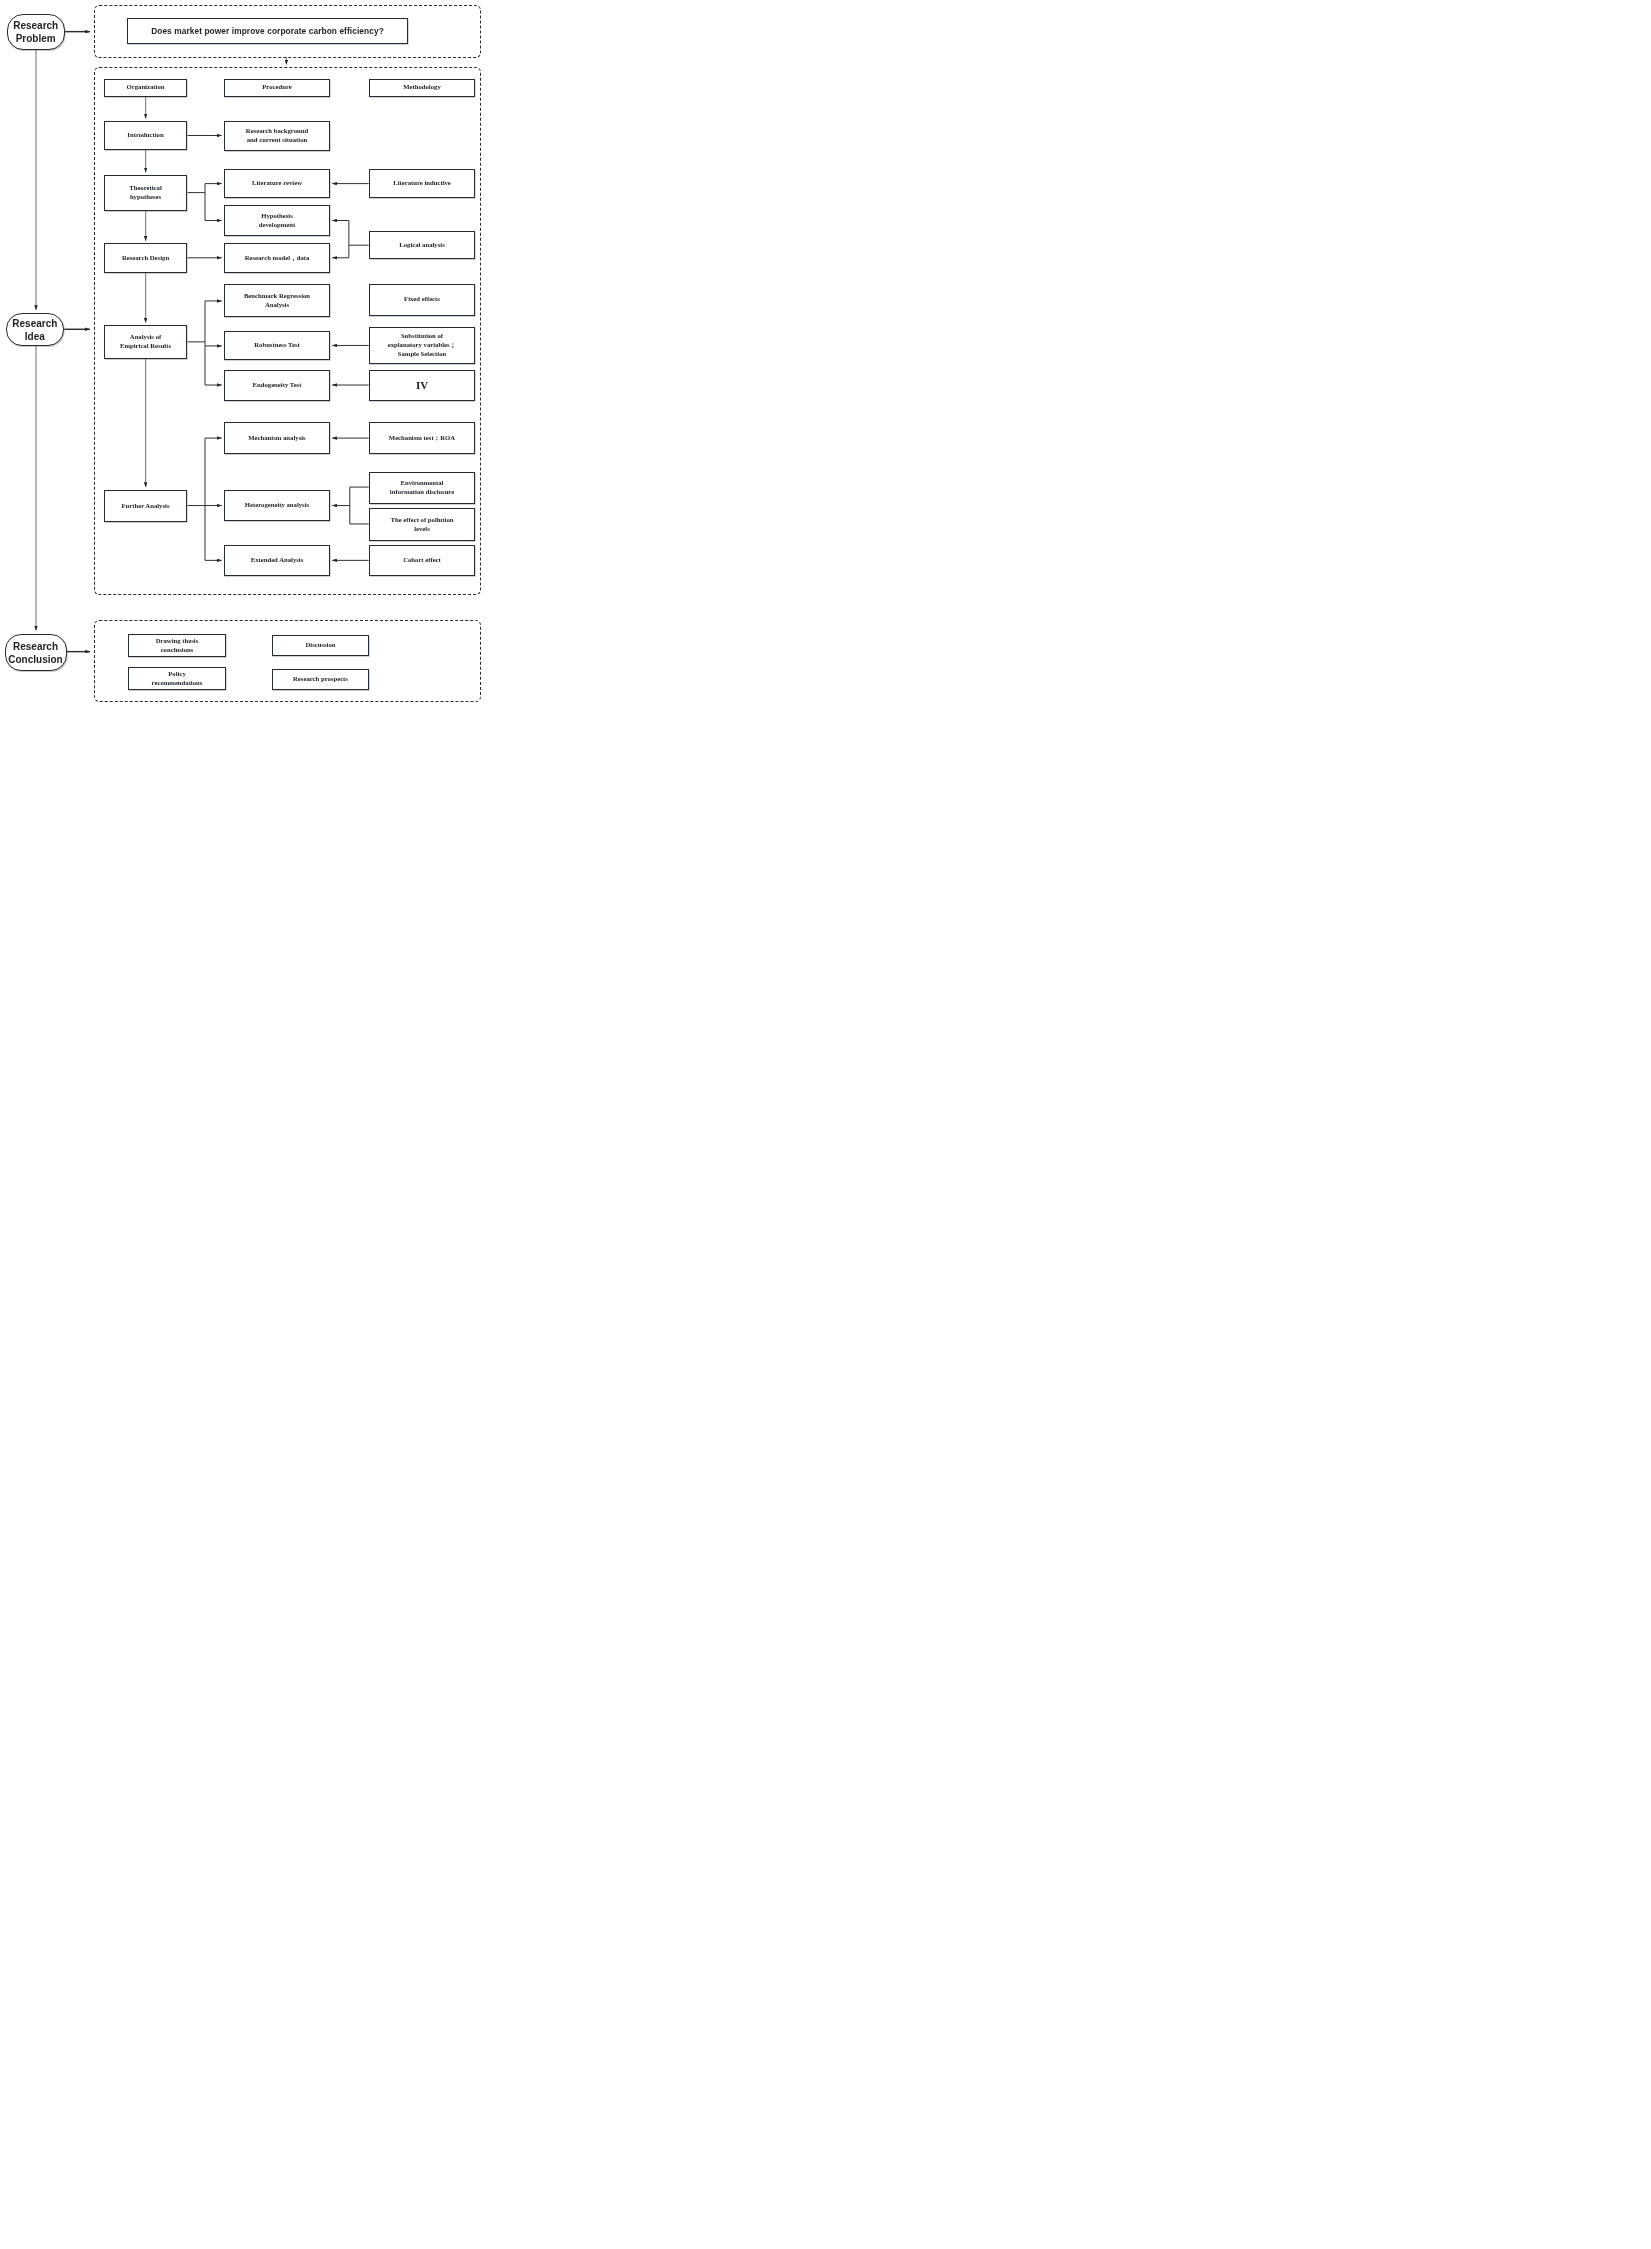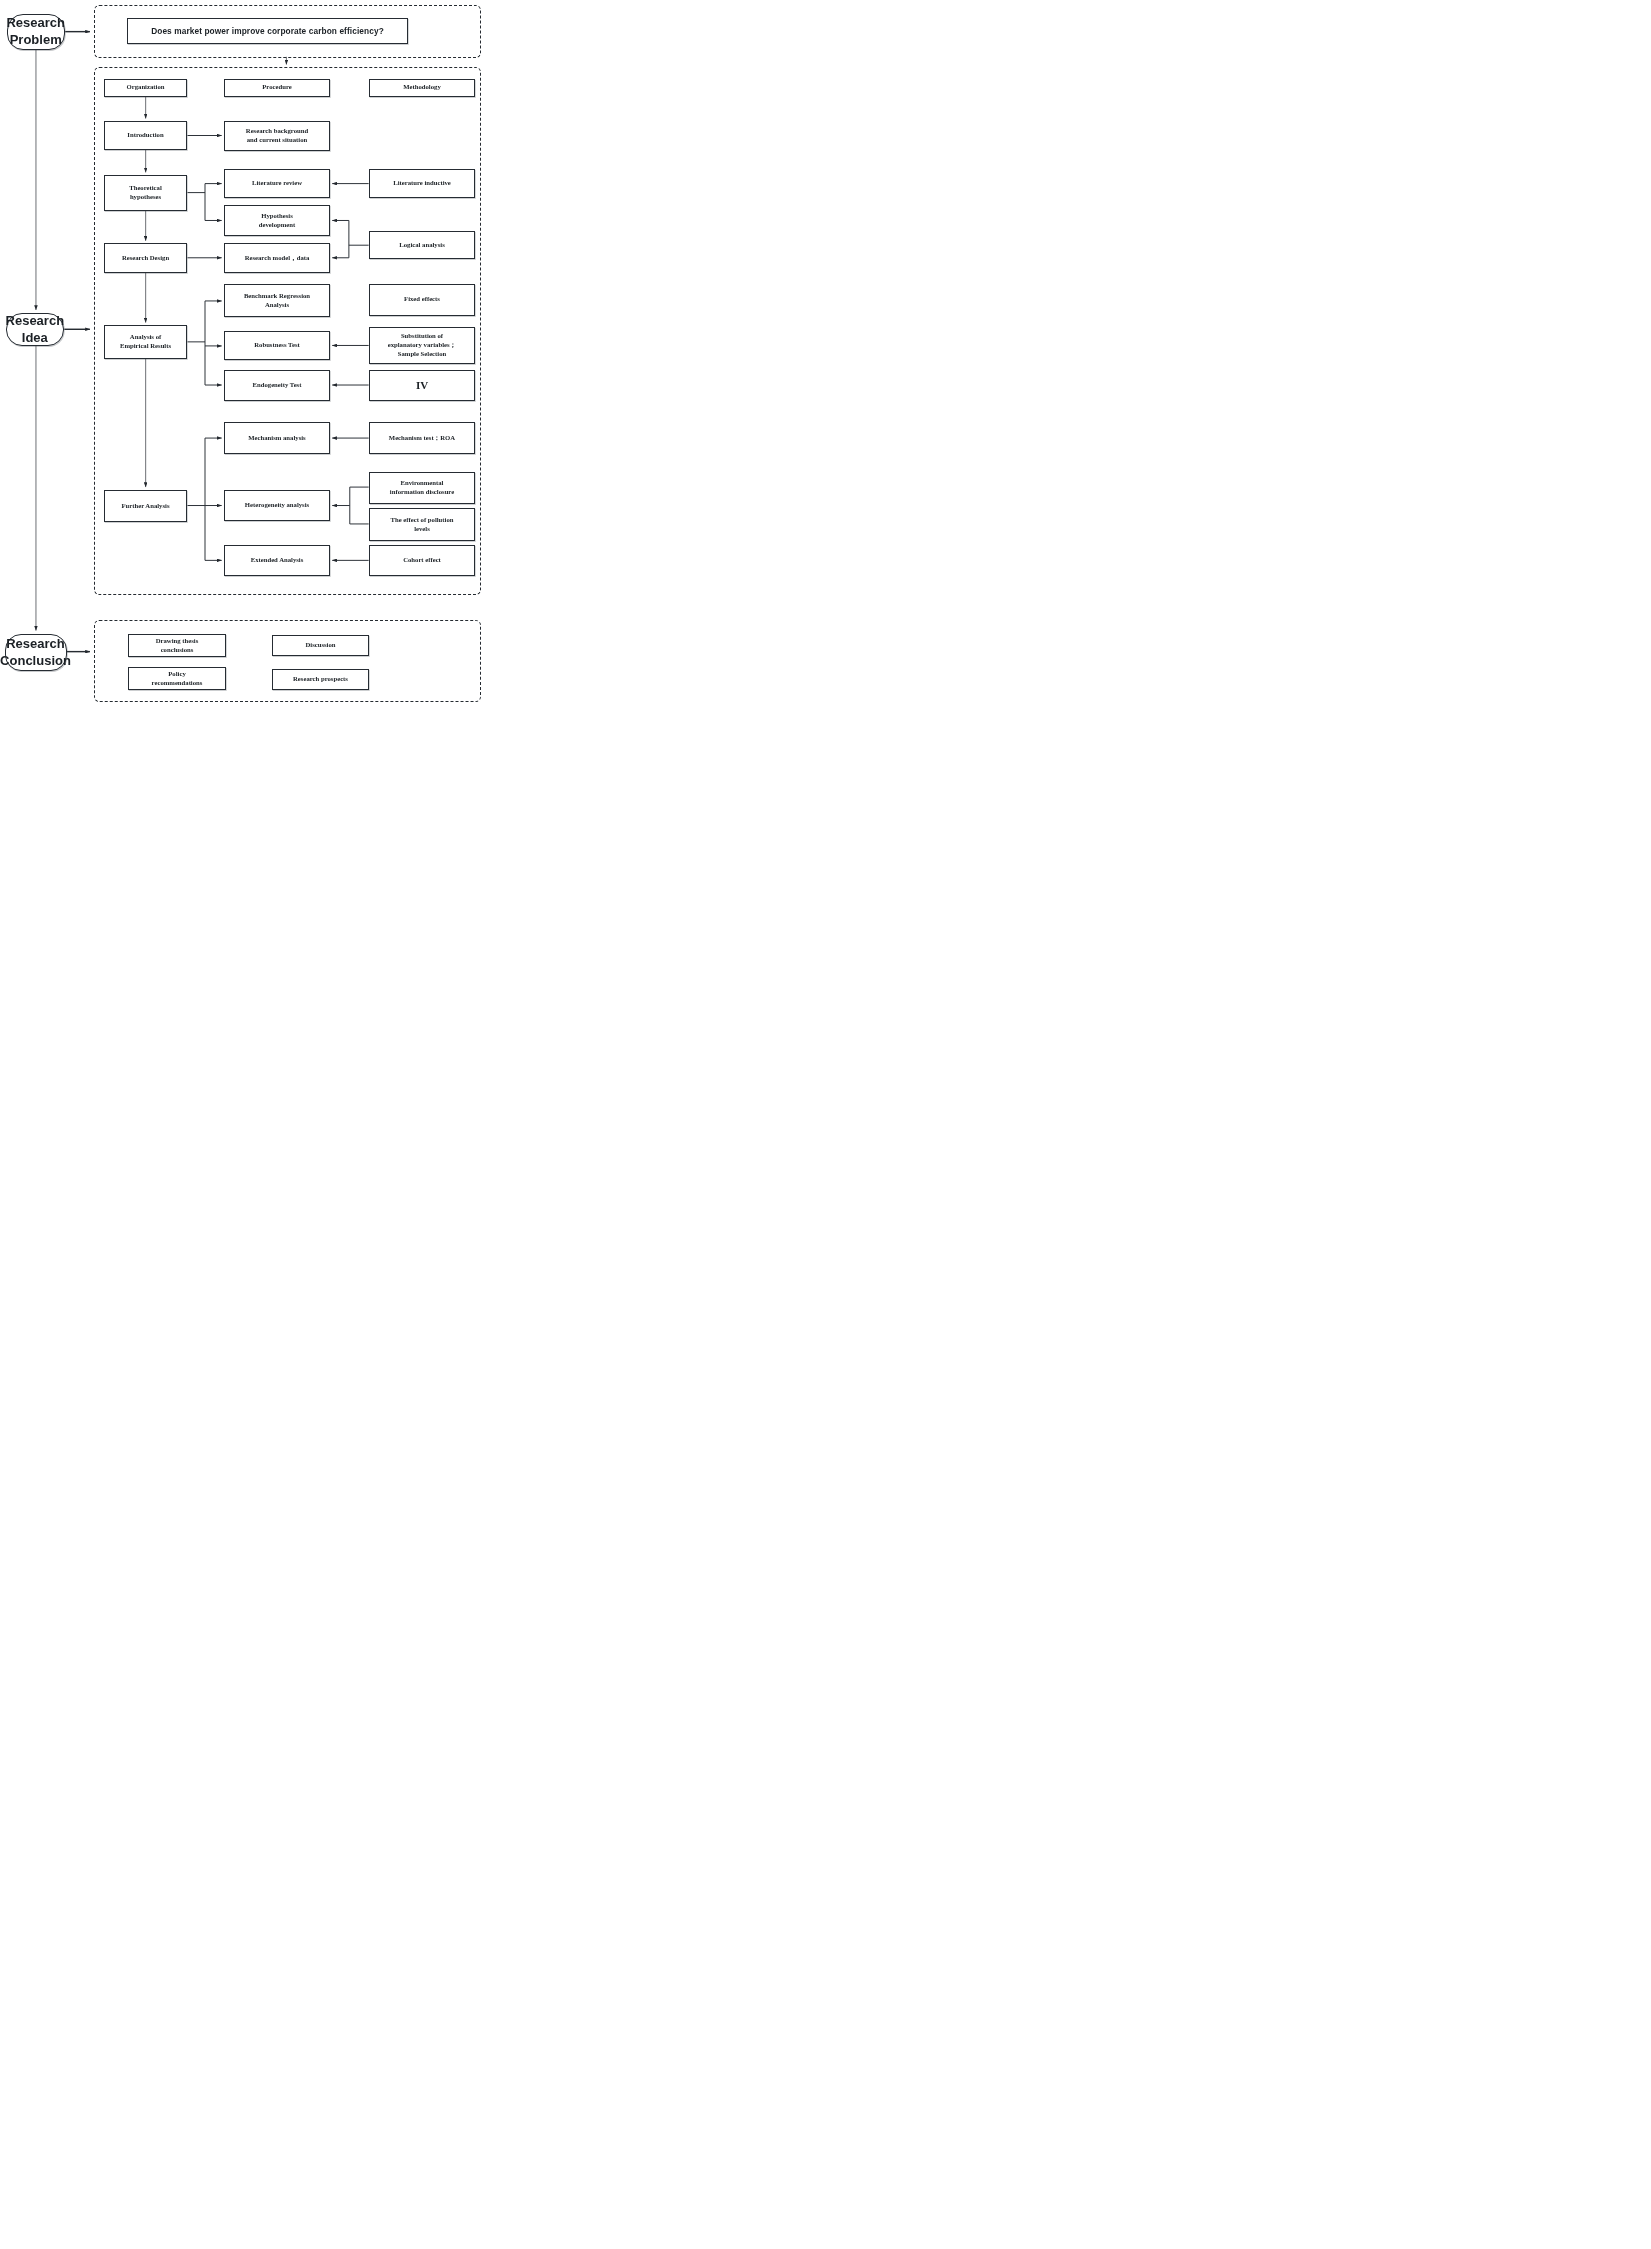--- a/index.html
+++ b/index.html
@@ -4,21 +4,21 @@
 <style>
   html,body{margin:0;padding:0;background:#ffffff}
   .canvas{position:relative;width:495px;height:717px;background:#fff;
           font-family:"Liberation Serif",serif;color:#1b2025;overflow:hidden}
   .wires{position:absolute;left:0;top:0;pointer-events:none}
   .dashed{position:absolute;border:1.3px dashed #242a30;border-radius:5.4px;background:transparent}
   .box{position:absolute;display:flex;align-items:center;justify-content:center;text-align:center;
        background:#fff;border:0.9px solid #262c33;border-top-width:1.3px;border-bottom-width:1.3px;
        font-weight:700;font-size:6.7px;line-height:1.32;white-space:pre-line;
        box-shadow:0.7px 0.9px 0 rgba(70,76,84,.30);padding:0.9px 2.7px;box-sizing:border-box}
-  .sans{font-family:"Liberation Sans",sans-serif;border-radius:16px;font-size:13px;
+  .sans{font-family:"Liberation Sans",sans-serif;border-radius:16px;font-size:10px;
         border-width:1.1px;line-height:1.3}
   .title{font-family:"Liberation Sans",sans-serif;font-size:8.3px;letter-spacing:0.1px}
   .thin{stroke:#33383e;stroke-width:1.6}
   .mid{stroke:#2c3138;stroke-width:2.2}
   .thick{stroke:#272c32;stroke-width:3.2}
 </style>
 </head>
 <body>
 
 <div class="canvas">

